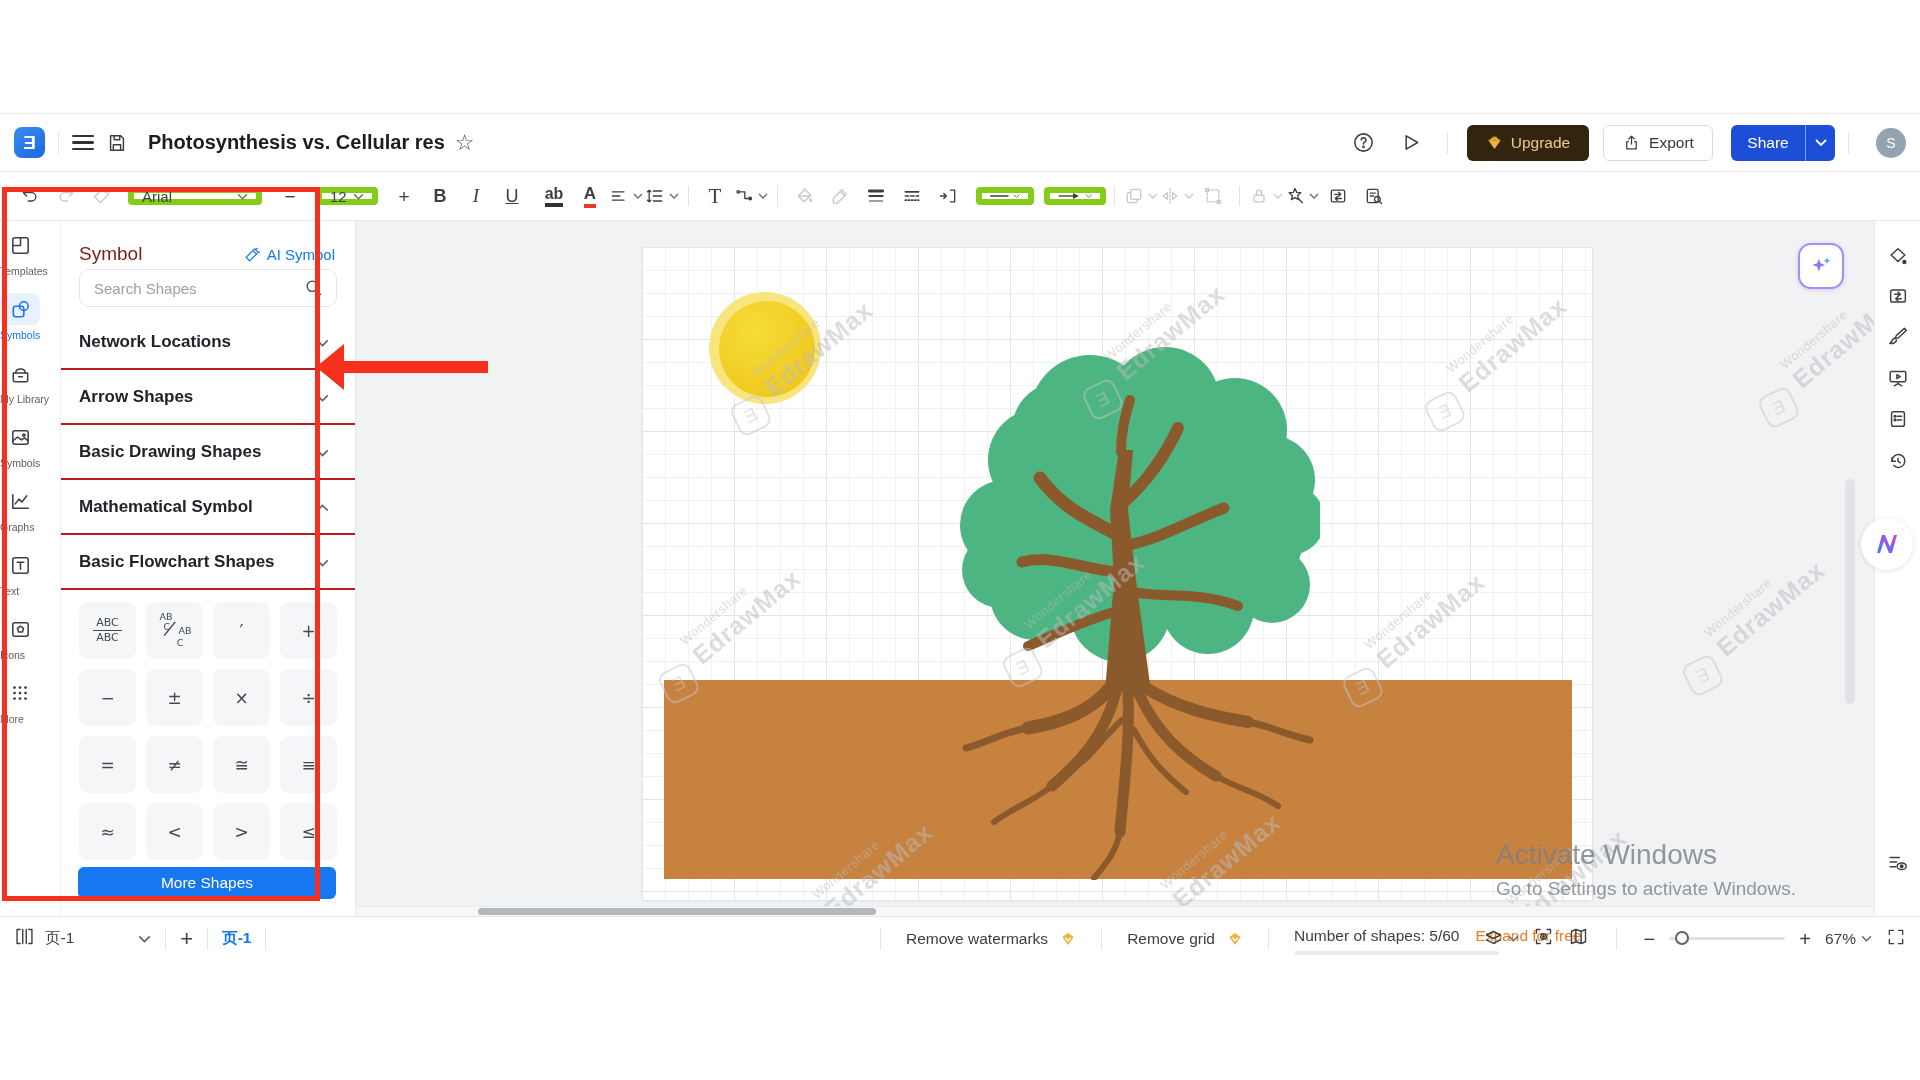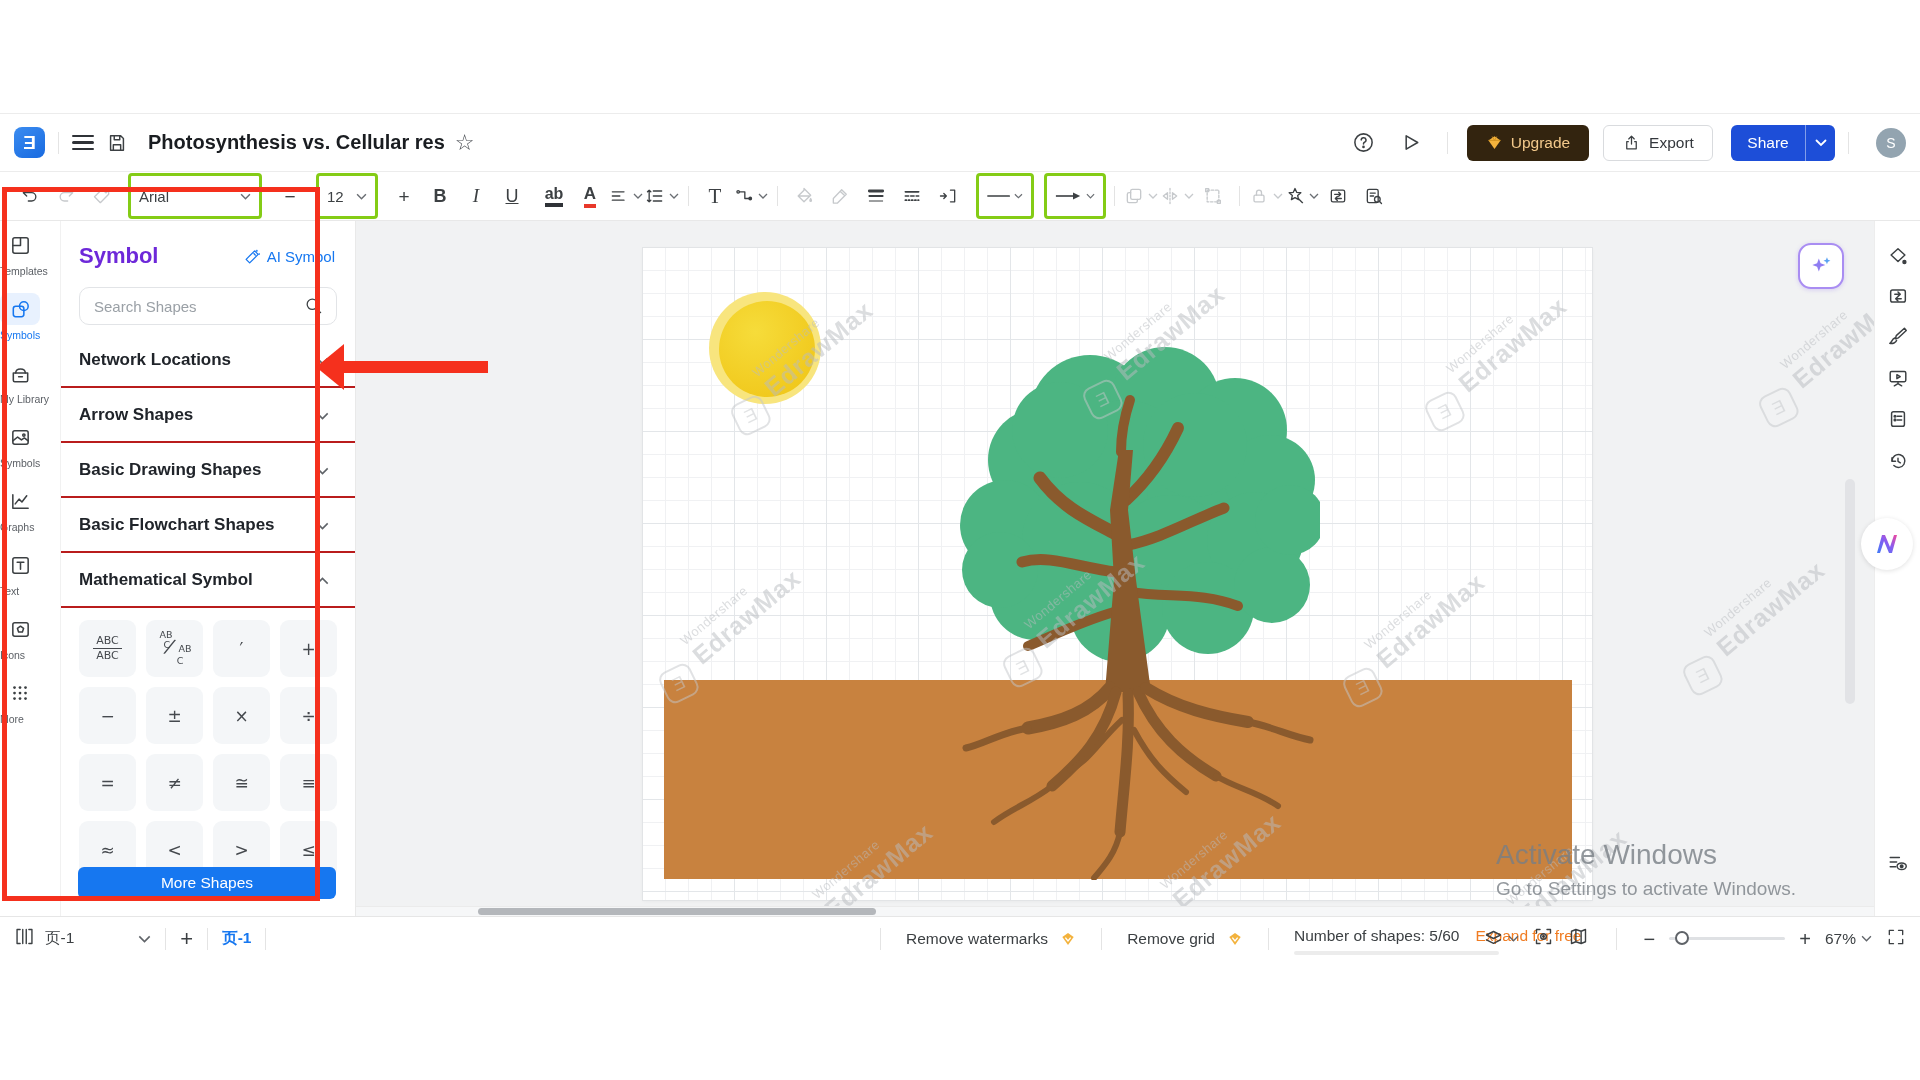--- a/index.html
+++ b/index.html
@@ -22,21 +22,21 @@
   .btn-share { width:104px; background:#1d4ed8; color:#fff; padding:0; margin-left:10px; overflow:hidden; }
   .btn-share .sh-main { flex:1; display:flex; align-items:center; justify-content:center; height:100%; }
   .btn-share .sh-arrow { width:30px; height:100%; display:flex; align-items:center; justify-content:center; border-left:1px solid rgba(255,255,255,.45); }
   .avatar { width:30px; height:30px; border-radius:50%; background:#93a4b0; color:#fff; font-size:14px; display:flex; align-items:center; justify-content:center; margin-left:14px; }
 
   
   .toolbar { position:absolute; left:0; top:172px; width:100%; height:49px; background:#fff; border-bottom:1px solid #e8e8e8; display:flex; align-items:center; padding-left:12px; }
   .tb { min-width:36px; height:34px; display:flex; align-items:center; justify-content:center; border-radius:4px; color:#3c4043; cursor:pointer; }
   .tb.dis { color:#c6c9cc; cursor:default; }
   .tb.dis svg { stroke:#c6c9cc; }
-  .tbox { height:46px; border:3px solid #84cc16; border-radius:4px; display:flex; align-items:center; font-size:15px; color:#3c4043; padding:0 8px; justify-content:space-between; cursor:pointer; background:#fff; }
+  .tbox { height:18px; border:6px solid #84cc16; border-radius:4px; display:flex; align-items:center; font-size:15px; color:#3c4043; padding:0 8px; justify-content:space-between; cursor:pointer; background:#fff; }
   .font-box { width:134px; margin:0 10px 0 8px; }
   .size-box { width:62px; margin:0 8px; }
   .glyph { font-size:19px; line-height:1; }
   .bold-g { font-weight:800; font-size:18px; }
   .ital-g { font-style:italic; font-family:"Liberation Serif",serif; font-size:19px; }
   .und-g { text-decoration:underline; font-size:18px; }
   .ab-g { font-size:16px; font-weight:600; border-bottom:4px solid #2f3237; line-height:1.15; }
   .ac-g { font-size:17px; font-weight:600; border-bottom:4px solid #e8382a; line-height:1.15; }
   .tt-g { font-family:"Liberation Serif",serif; font-size:21px; }
   .chev { margin-left:4px; }
@@ -48,23 +48,23 @@
   .rail-item { width:60px; height:64px; display:flex; flex-direction:column; justify-content:center; gap:4px; cursor:pointer; }
   .rail-item .ricon { width:40px; height:32px; display:flex; align-items:center; justify-content:center; border-radius:8px; }
   .rail-item span { font-size:10.5px; color:#5c6066; }
   .rail-item.active .ricon { background:#e8f1fe; }
   .rail-item.active svg.ic { stroke:#1677f0; }
   .rail-item.active span { color:#1677f0; }
 
   
   .panel { position:absolute; left:60px; top:221px; width:296px; height:695px; background:#fff; border-right:1px solid #e9e9e9; border-left:1px solid #f1f1f1; }
   .p-head { display:flex; align-items:center; justify-content:space-between; padding:22px 20px 0 18px; }
-  .p-title { font-size:22px; font-weight:700; color:#6d28d9; }
+  .p-title { font-size:19px; font-weight:400; color:#7f1d1d; }
   .ai-link { font-size:15px; color:#1677f0; display:flex; align-items:center; gap:6px; cursor:pointer; }
-  .searchbox { position:relative; margin:18px 20px 0 18px; }
+  .searchbox { position:relative; margin:4px 20px 0 18px; }
   .searchbox input { width:258px; height:38px; border:1px solid #e2e4e7; border-radius:10px; padding:0 36px 0 14px; font-size:15px; color:#333; outline:none; font-family:"Liberation Sans",sans-serif; }
   .searchbox input::placeholder { color:#9aa0a6; }
   .searchbox .mag { position:absolute; right:12px; top:9px; }
   .cats { margin-top:8px; }
   .cat { height:55px; display:flex; align-items:center; justify-content:space-between; padding:0 26px 0 18px; cursor:pointer; border-bottom:2px solid #b91c1c; }
   .cat b { font-size:17px; font-weight:700; color:#20242a; }
   .cat .chev.up svg { transform:rotate(180deg); }
   .mgrid { display:grid; grid-template-columns:repeat(4,57px); grid-auto-rows:57px; gap:10px; padding:12px 0 0 18px; }
   .mcell { background:#f4f6f8; border-radius:9px; display:flex; align-items:center; justify-content:center; font-family:"DejaVu Sans",sans-serif; font-size:17px; color:#45494e; cursor:pointer; }
   .frac { display:flex; flex-direction:column; align-items:center; font-size:11px; line-height:1.25; }
@@ -495,28 +495,28 @@
               <path d="M1 1l4 4 4-4" fill="none" stroke="#5f6368" stroke-width="1.2"></path>
             </svg></span>
       </div>
       <div class="cat">
         <b>Basic Drawing Shapes</b>
         <span class="chev"><svg width="13" height="8" viewBox="0 0 10 6">
               <path d="M1 1l4 4 4-4" fill="none" stroke="#5f6368" stroke-width="1.2"></path>
             </svg></span>
       </div>
       <div class="cat">
+        <b>Mathematical Symbol</b>
+        <span class="chev up"><svg width="13" height="8" viewBox="0 0 10 6">
+              <path d="M1 1l4 4 4-4" fill="none" stroke="#5f6368" stroke-width="1.2"></path>
+            </svg></span>
+      </div>
+      <div class="cat">
         <b>Basic Flowchart Shapes</b>
         <span class="chev"><svg width="13" height="8" viewBox="0 0 10 6">
-              <path d="M1 1l4 4 4-4" fill="none" stroke="#5f6368" stroke-width="1.2"></path>
-            </svg></span>
-      </div>
-      <div class="cat">
-        <b>Mathematical Symbol</b>
-        <span class="chev up"><svg width="13" height="8" viewBox="0 0 10 6">
               <path d="M1 1l4 4 4-4" fill="none" stroke="#5f6368" stroke-width="1.2"></path>
             </svg></span>
       </div>
     </div>
     <div class="mgrid">
       <div class="mcell">
         <span class="frac">
             <span class="ft">ABC</span>
             <span>ABC</span>
           </span>

